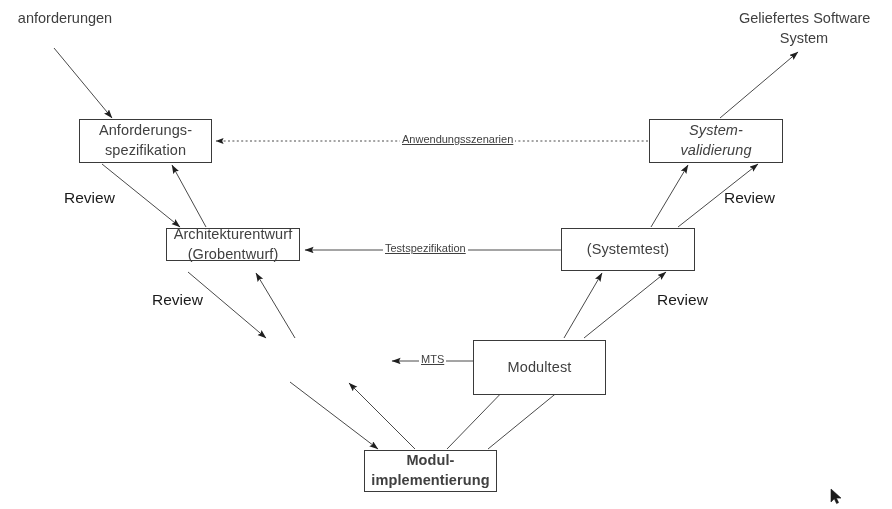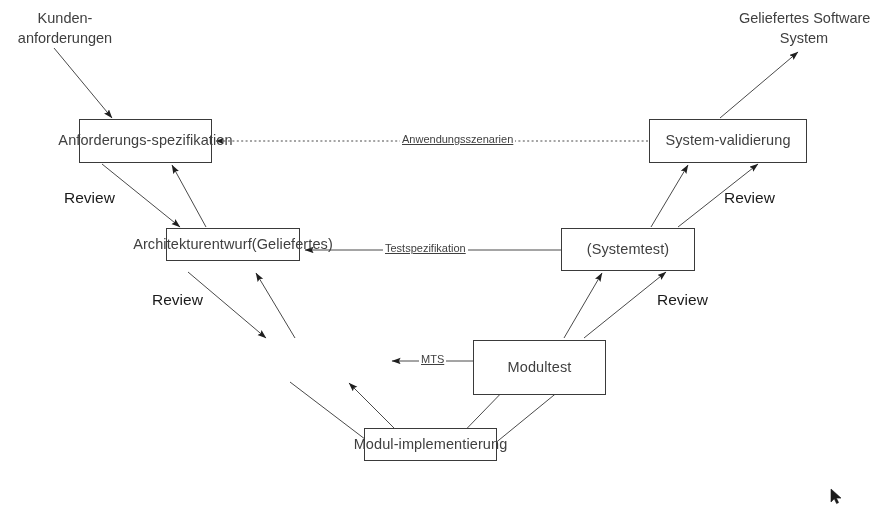--- a/index.html
+++ b/index.html
@@ -23,21 +23,21 @@
     top: 0;
     width: 892px;
     height: 509px;
   }
   .node-box {
     position: absolute;
     box-sizing: border-box;
     border: 1px solid #3a3a3a;
     background: #ffffff;
     display: flex;
-    flex-direction: row;
+    flex-direction: column;
     align-items: center;
     justify-content: center;
     color: #404040;
     font-size: 14.5px;
     line-height: 1.35;
     text-align: right;
     letter-spacing: 0.1px;
   }
   .node-line {
     display: block;
@@ -115,46 +115,45 @@
       <line x1="561" y1="250" x2="305" y2="250" marker-end="url(#arrowSolid)"></line>
       <line x1="473" y1="361" x2="392" y2="361" marker-end="url(#arrowSolid)"></line>
     </g>
   </svg>
 
   <div class="node-box" style="left:79px; top:119px; width:133px; height:44px;">
     <span class="node-line">Anforderungs-</span>
     <span class="node-line">spezifikation</span>
   </div>
 
-  <div class="node-box" style="left:649px; top:119px; width:158px; height:44px;">
+  <div class="node-box" style="left:649px; top:119px; width:134px; height:44px;font-style:italic;">
     <span class="node-line">System-</span>
     <span class="node-line">validierung</span>
   </div>
 
   <div class="node-box" style="left:166px; top:228px; width:134px; height:33px;">
     <span class="node-line">Architekturentwurf</span>
-    <span class="node-line">(Geliefertes)</span>
+    <span class="node-line">(Grobentwurf)</span>
   </div>
 
   <div class="node-box" style="left:561px; top:228px; width:134px; height:43px;">
     <span class="node-line">(Systemtest)</span>
   </div>
 
 
   <div class="node-box" style="left:473px; top:340px; width:133px; height:55px;">
     <span class="node-line">Modultest</span>
   </div>
 
-  <div class="node-box" style="left:364px; top:428px; width:133px; height:33px;">
+  <div class="node-box" style="left:364px; top:450px; width:133px; height:42px;font-weight:bold;">
     <span class="node-line">Modul-</span>
     <span class="node-line">implementierung</span>
   </div>
 
   <div class="free-label" style="left:10px; top:9px; width:110px;">
-    <span class="node-line">Kunden-</span>
     <span class="node-line">anforderungen</span>
   </div>
 
   <div class="free-label" style="left:720px; top:9px; width:130px;margin-left:19px;">
     <span class="node-line">Geliefertes Software</span>
     <span class="node-line">System</span>
   </div>
 
   <div class="review-label" style="left:64px; top:190px;">Review</div>
   <div class="review-label" style="left:152px; top:292px;">Review</div>

